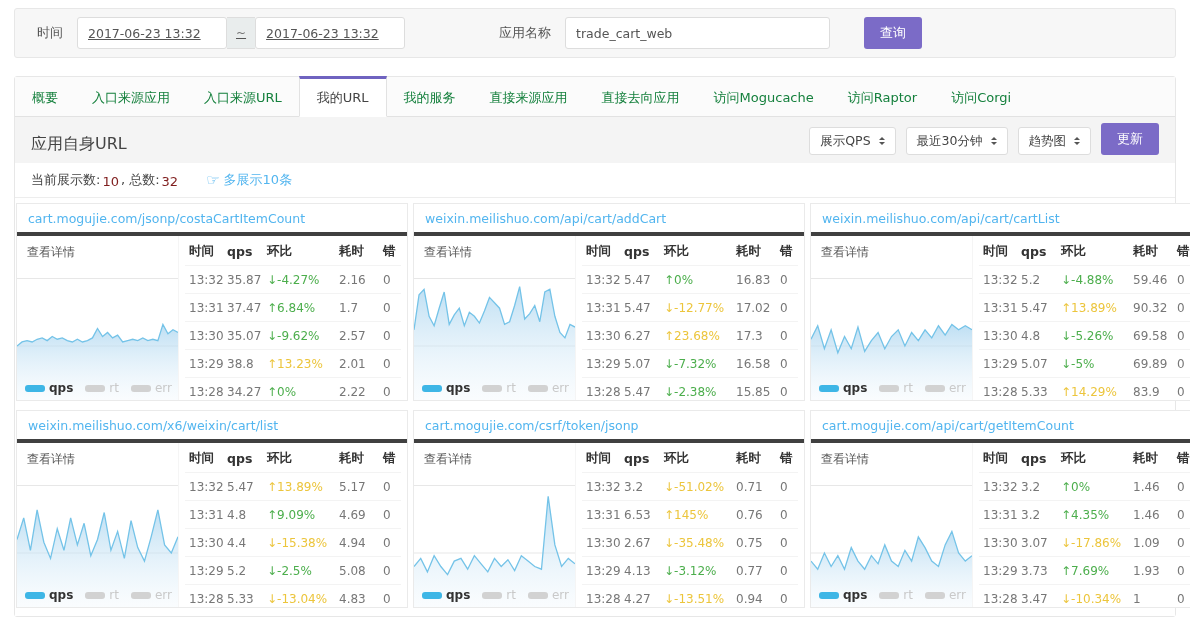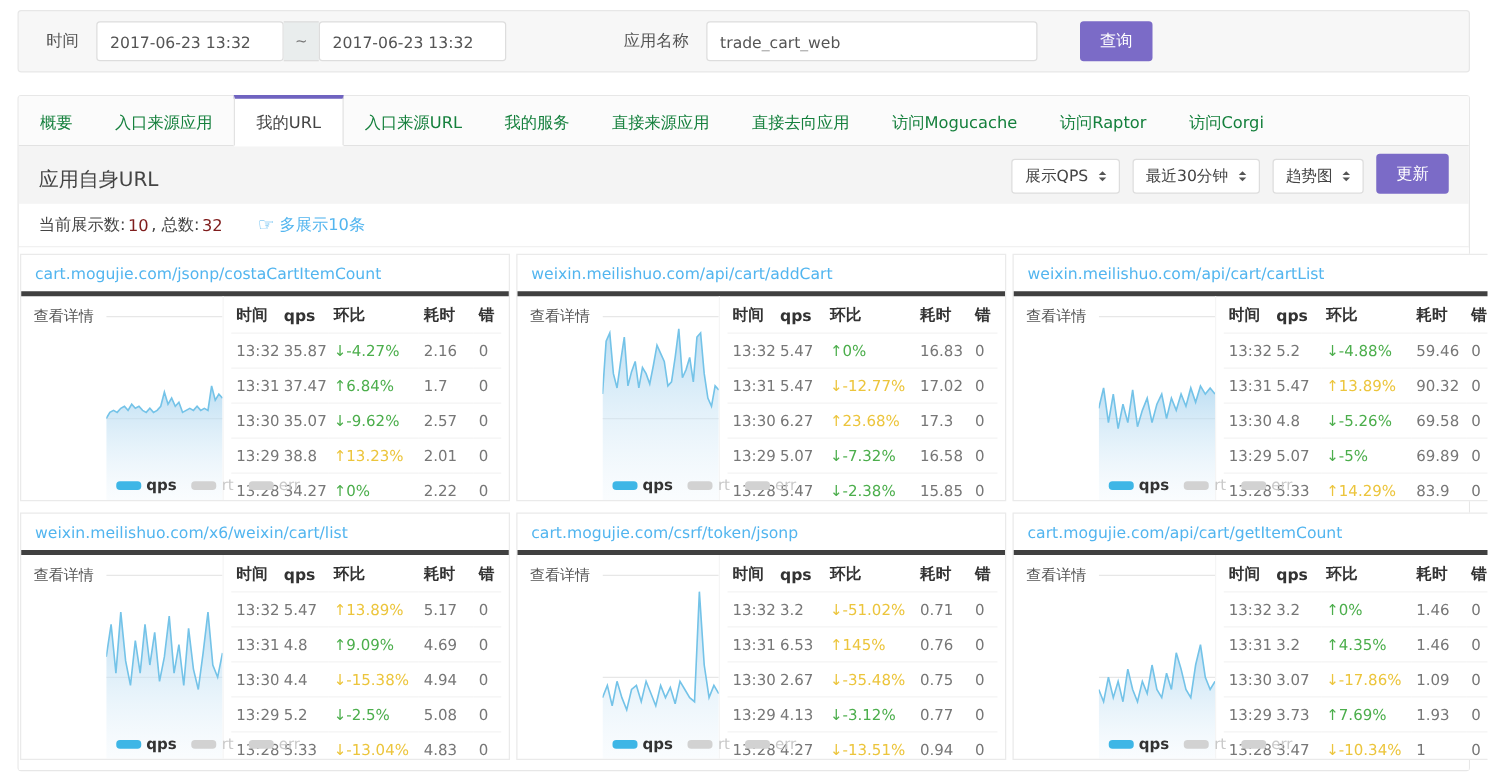--- a/index.html
+++ b/index.html
@@ -11,21 +11,21 @@
   .filter-bar { display:flex; align-items:center; background:#f7f7f7; border:1px solid #e7e7e7;
     border-radius:3px; padding:9px 14px; height:50px; }
   .filter-bar .lbl { color:#555; margin:0 14px 0 22px; white-space:nowrap; }
   .filter-bar .lbl:first-child { margin-left:22px; }
   .tinput { background:#fff; border:1px solid #ddd; border-radius:3px; height:32px;
     padding:0 10px; font-family:inherit; font-size:12.5px; color:#555; outline:none; }
   .t-date { width:150px; }
   .t-app { width:265px; }
   .tilde { background:#e9eded; border:1px solid #ddd; border-left:none; border-right:none;
     height:32px; display:flex; align-items:center; padding:0 9px; color:#777; font-size:12px; }
-  .grp { display:flex; align-items:center; }
+  .grp { display:flex; align-items:center;text-decoration:underline; }
   .btn-purple { background:#7b6bc7; color:#fff; border:none; border-radius:3px; height:32px;
     padding:0 16px; font-family:inherit; font-size:13px; cursor:pointer; }
   .filter-bar .btn-purple { margin-left:34px; }
 
   
   .card { margin-top:18px; border:1px solid #e7e7e7; border-radius:3px; background:#fff; }
 
   
   .tab-bar { display:flex; background:#fbfbfb; border-bottom:1px solid #e2e2e2; }
   .tab { padding:10px 17px 9px; color:#15803d; cursor:pointer; border-top:3px solid transparent;
@@ -53,21 +53,21 @@
   .more-link { color:#52b5ef; margin-left:26px; cursor:pointer; display:inline-flex; align-items:center; gap:4px; }
   .more-link .hand { font-size:15px; }
 
   
   .grid { display:grid; grid-template-columns:repeat(3,1fr); gap:9px 5px; padding:5px 1px 8px; background:#fff; }
   .panel { border:1px solid #eaeaea; background:#fff; height:198px; display:flex; flex-direction:column; }
   .p-title { padding:7px 11px 6px; border-bottom:4px solid #404040; }
   .p-title a { color:#52b5ef; text-decoration:none; font-size:12.5px; cursor:pointer; }
   .p-body { flex:1; display:flex; min-height:0; }
 
-  .chart-col { width:162px; position:relative; display:flex; flex-direction:row; border-right:1px solid #f5f5f5;justify-content:center; }
+  .chart-col { width:162px; position:relative; display:flex; flex-direction:column; border-right:1px solid #f5f5f5;justify-content:center; }
   .detail { padding:8px 10px 4px; color:#555; font-size:12px; }
   .chart-wrap { flex:1; position:relative; }
   .spark { position:absolute; inset:0; width:100%; height:100%; }
   .spark .grid-line { stroke:#e7e7e7; stroke-width:1; }
   .spark .line { fill:none; stroke:#74c3e8; stroke-width:1.3; }
   .legend { position:absolute; left:8px; bottom:5px; display:flex; align-items:center; gap:12px; z-index:2; }
   .lg-item { display:inline-flex; align-items:center; gap:4px; cursor:pointer; }
   .lg-item .sw { width:20px; height:7px; border-radius:3px; background:#3eb6e6; display:inline-block; }
   .lg-item b { font-size:12px; color:#333; font-weight:bold; }
   .lg-item.off .sw { background:#d2d2d2; }
@@ -111,25 +111,25 @@
 
 <div class="card">
 
   <div class="tab-bar">
       <div class="tab">
     <span>概要</span>
   </div>
       <div class="tab">
     <span>入口来源应用</span>
   </div>
+      <div class="tab">
+    <span>入口来源URL</span>
+  </div>
       <div class="tab active">
     <span>我的URL</span>
-  </div>
-      <div class="tab">
-    <span>入口来源URL</span>
   </div>
       <div class="tab">
     <span>我的服务</span>
   </div>
       <div class="tab">
     <span>直接来源应用</span>
   </div>
       <div class="tab">
     <span>直接去向应用</span>
   </div>

